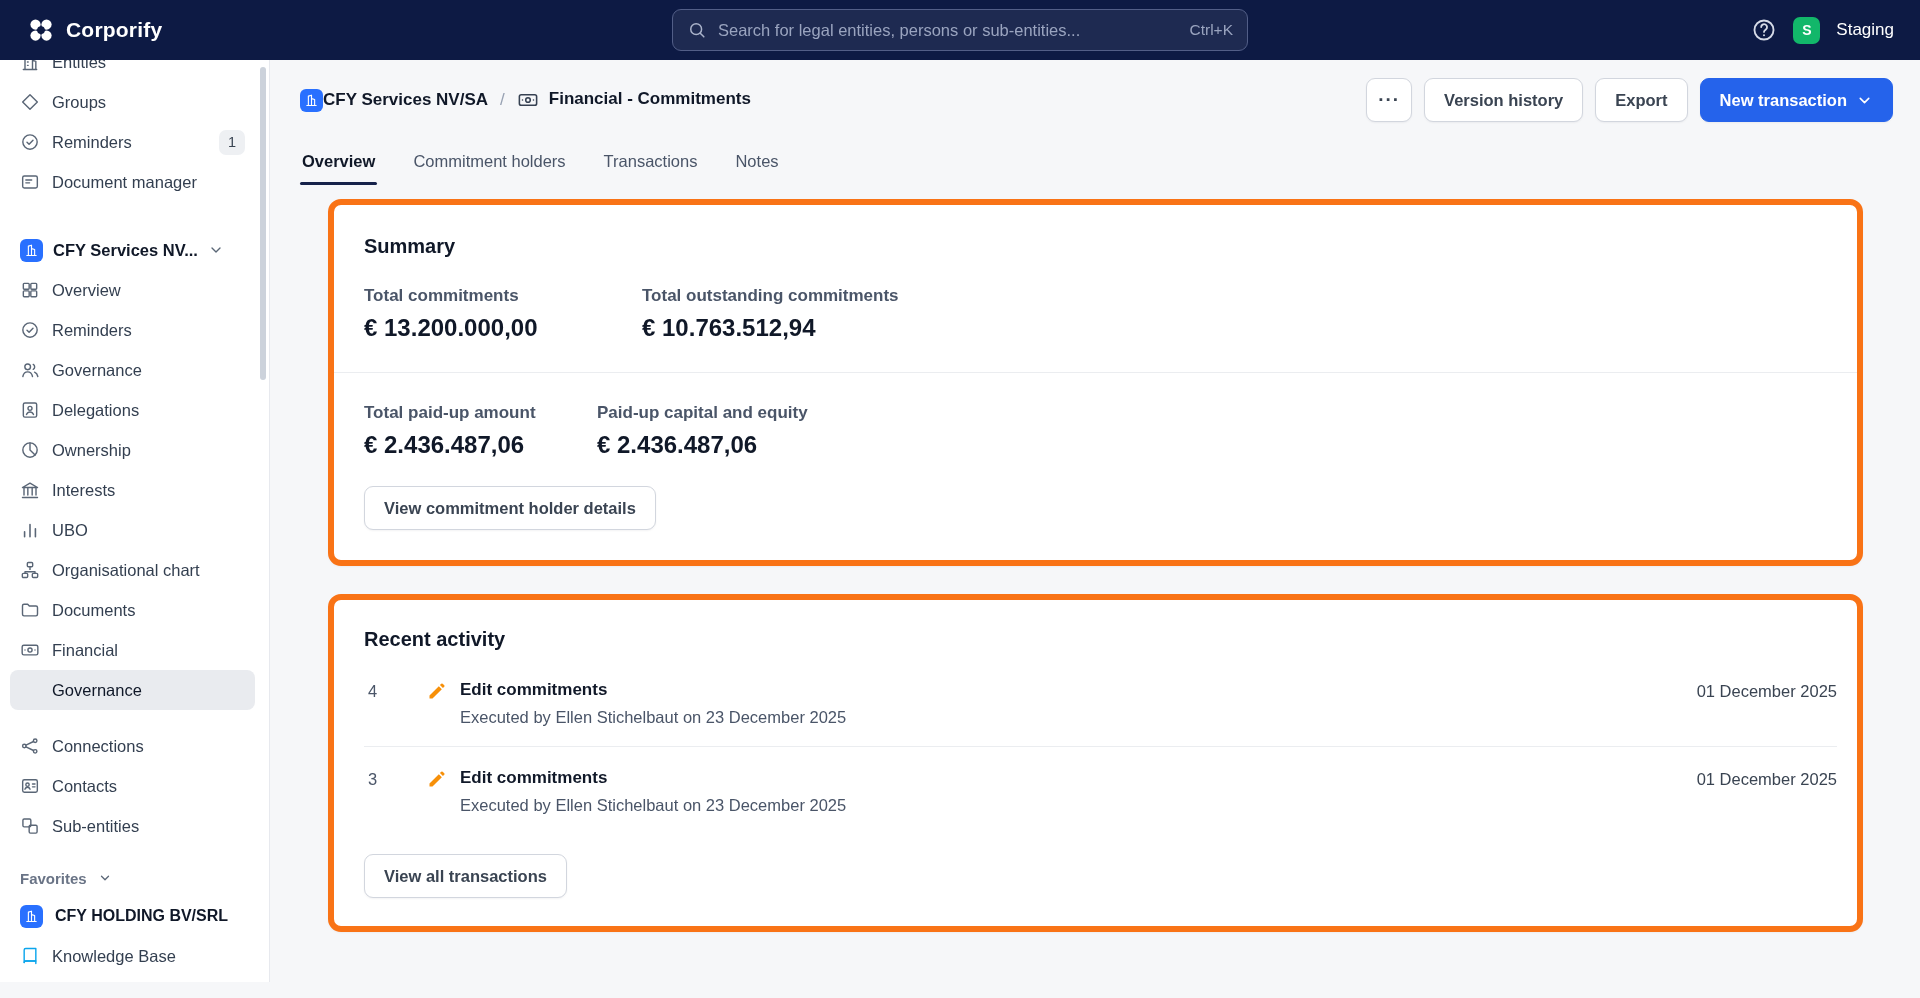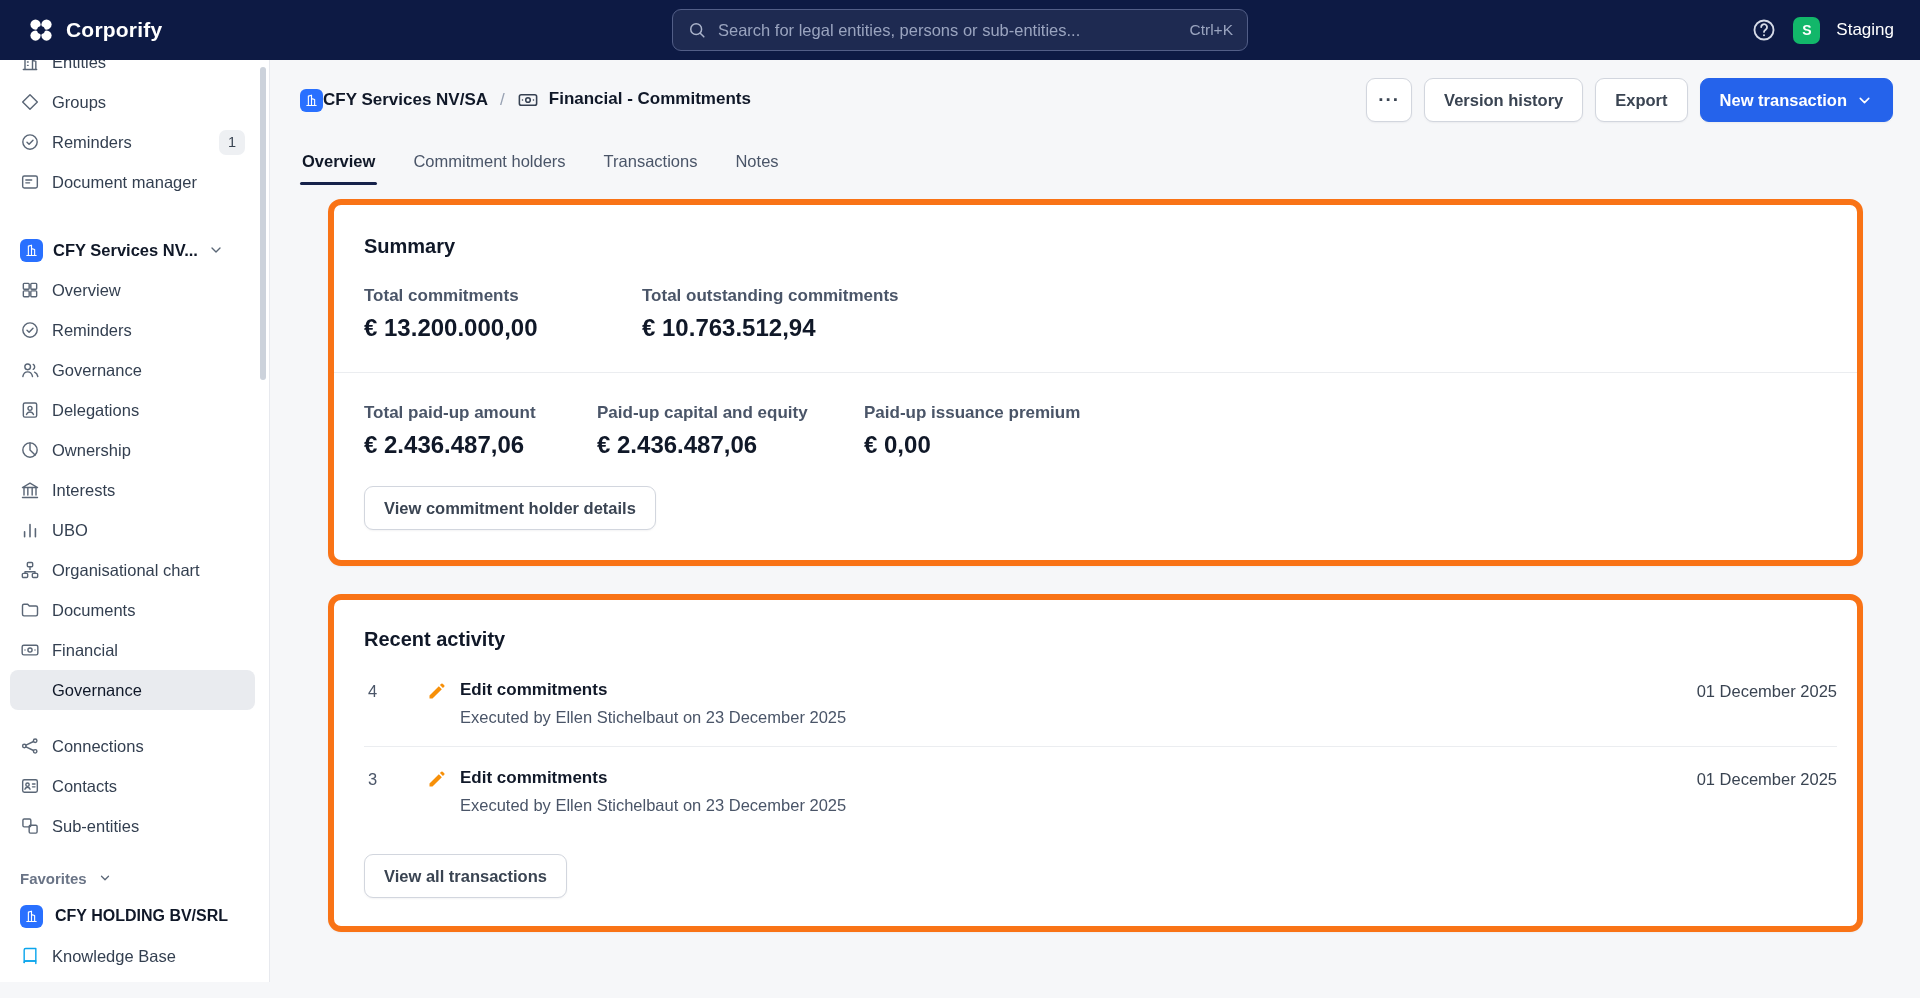--- a/index.html
+++ b/index.html
@@ -496,24 +496,20 @@
 
       <div class="stats row2">
         <div class="stat">
           <div class="stat-label">Total paid-up amount</div>
           <div class="stat-value">€ 2.436.487,06</div>
         </div>
         <div class="stat">
           <div class="stat-label">Paid-up capital and equity</div>
           <div class="stat-value">€ 2.436.487,06</div>
         </div>
-        <div class="stat">
-          <div class="stat-label">Paid-up issuance premium</div>
-          <div class="stat-value">€ 0,00</div>
-        </div>
       </div>
 
       <button class="btn mt30">View commitment holder details</button>
     </section>
 
     <section class="card activity">
       <h2 class="card-title">Recent activity</h2>
 
       <div class="act-rows">
         <div class="act-row first">

